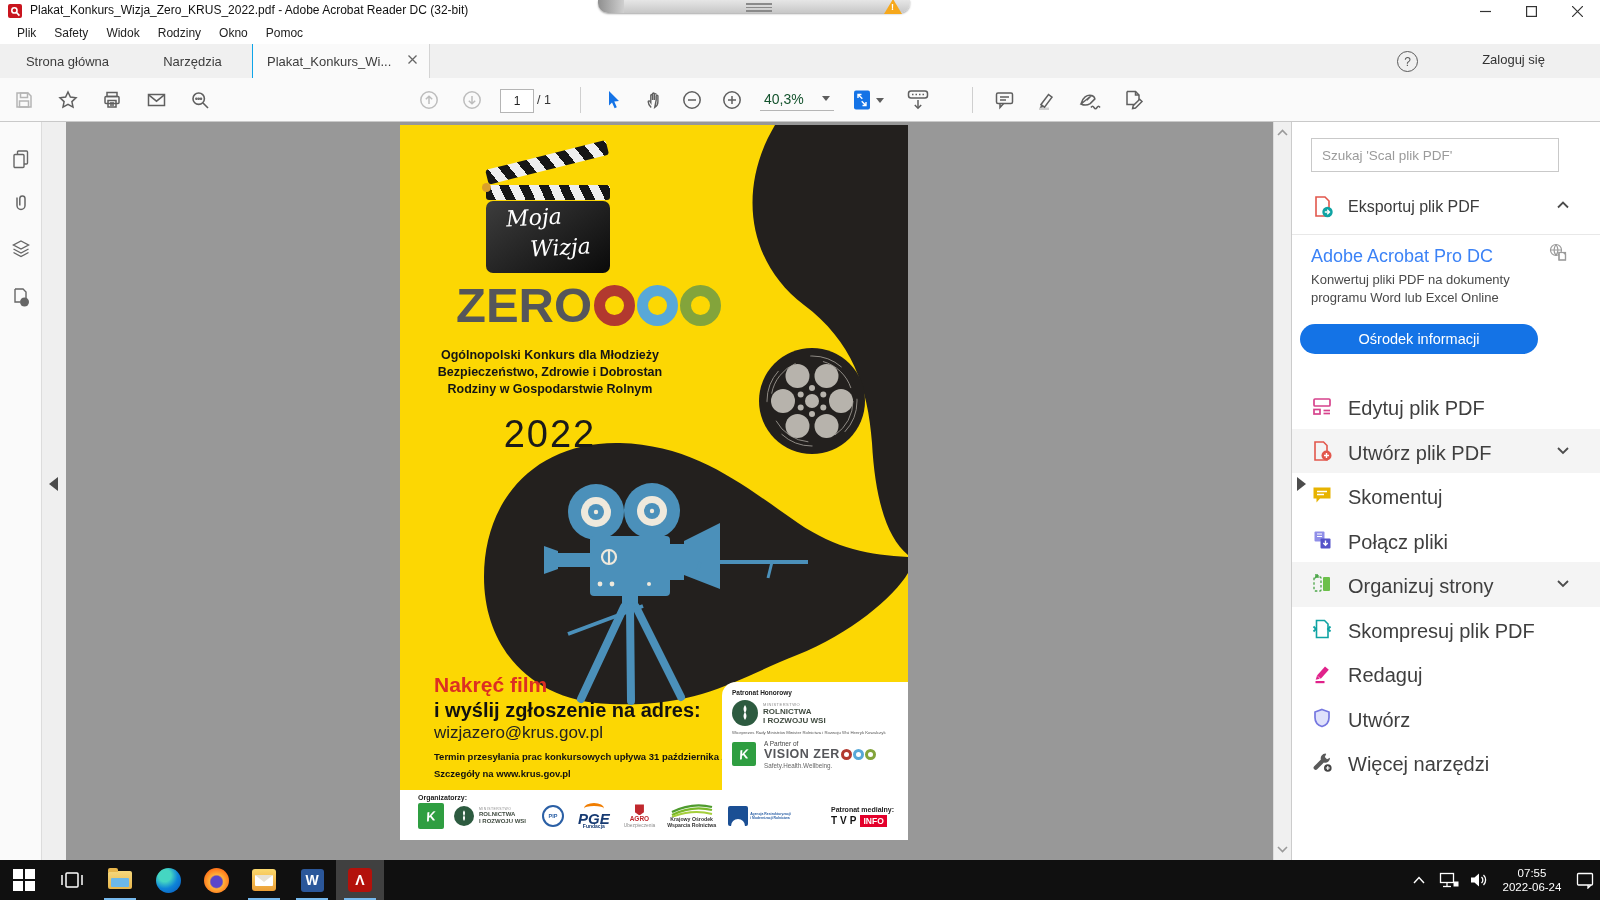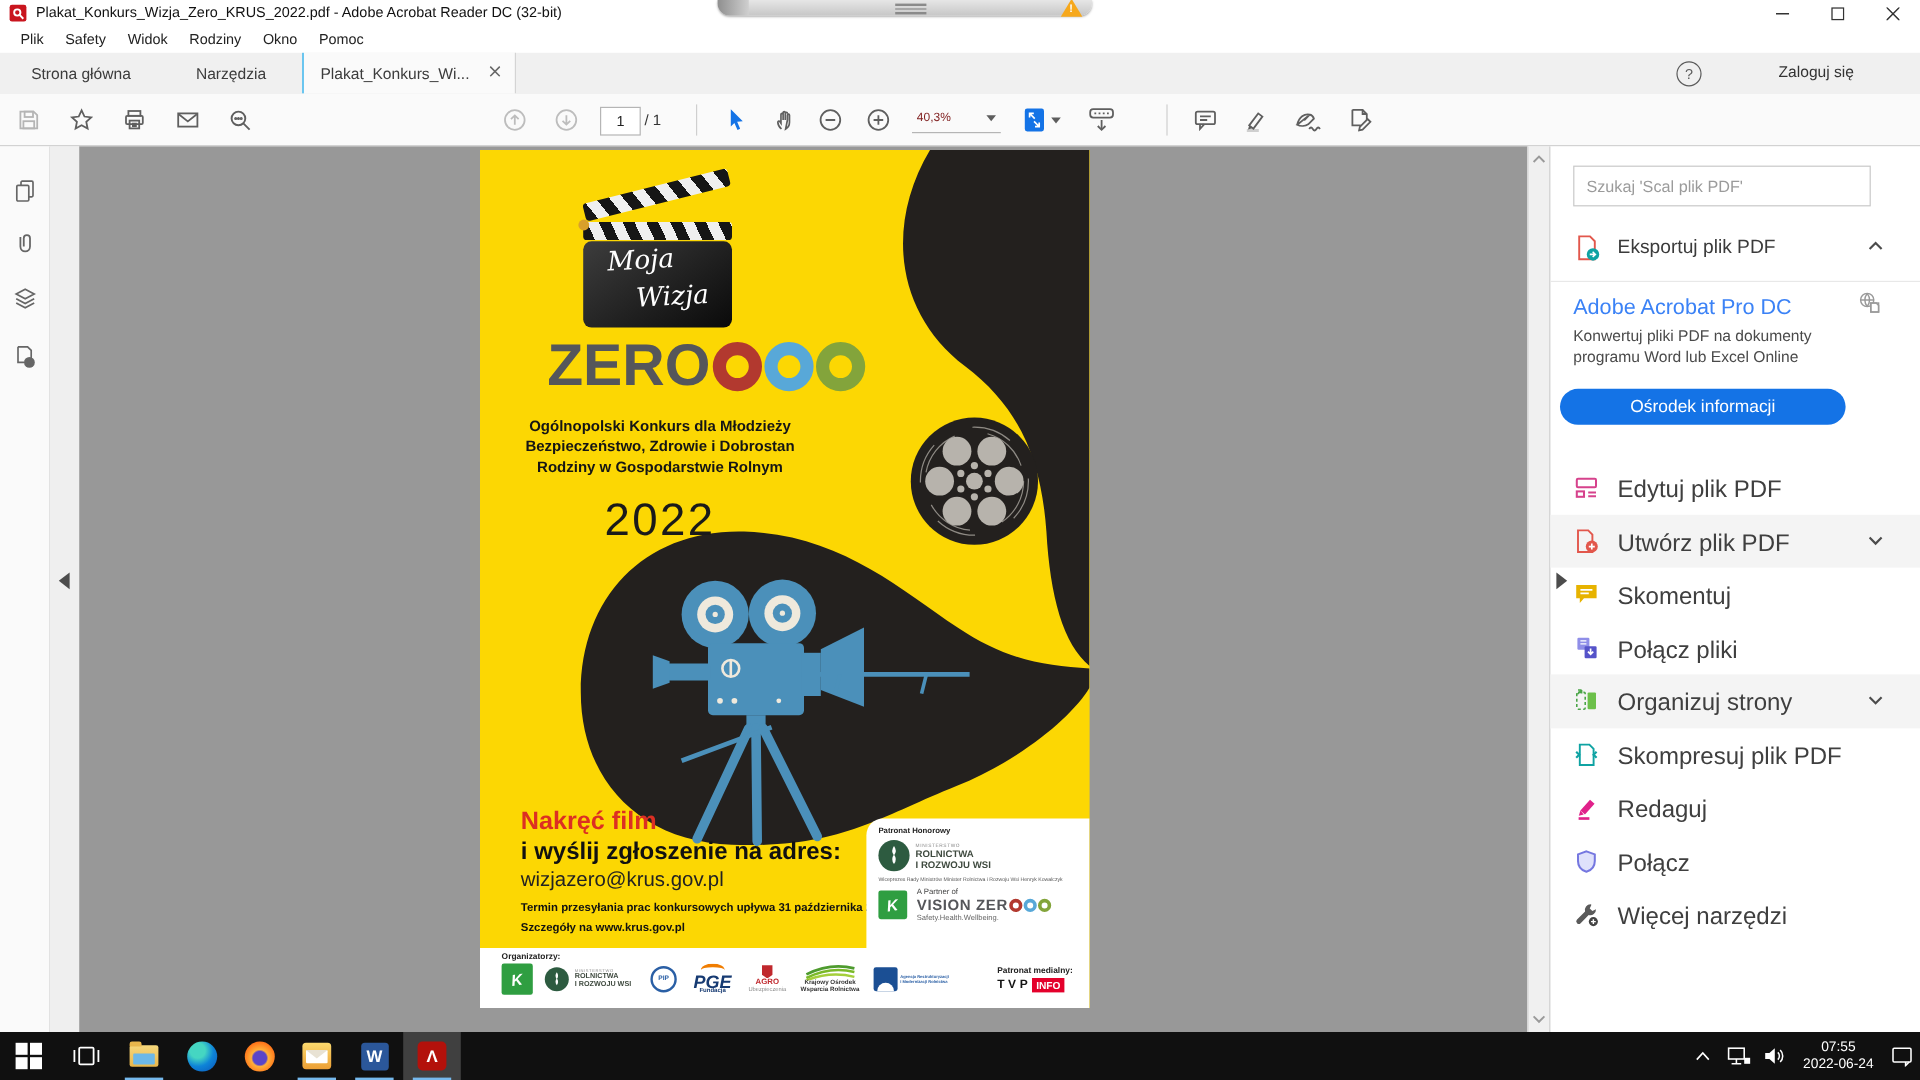--- a/index.html
+++ b/index.html
@@ -34,21 +34,21 @@
   .help-circle{position:absolute;right:182px;top:7px;width:19px;height:19px;border:1.5px solid #5a5a5a;border-radius:50%;color:#5a5a5a;font-size:12px;display:flex;align-items:center;justify-content:center;}
   .signin{position:absolute;right:55px;top:8px;font-size:13px;color:#333;}
 
   
   .toolbar{position:absolute;left:0;top:78px;width:1600px;height:44px;background:#fafafa;border-bottom:1px solid #c9c9c9;box-sizing:border-box;}
   .tbtn{position:absolute;top:7px;width:32px;height:30px;display:flex;align-items:center;justify-content:center;}
   .tb-divider{position:absolute;top:9px;width:1px;height:26px;background:#cfcfcf;}
   .page-input{position:absolute;left:500px;top:11px;width:28px;height:20px;border:1px solid #b5b5b5;background:#fff;font-size:12px;text-align:center;color:#222;font-family:"Liberation Sans",sans-serif;}
   .page-total{position:absolute;left:537px;top:15px;font-size:12.5px;color:#333;}
   .zoom-combo{position:absolute;left:760px;top:9px;width:74px;height:24px;border-bottom:1px solid #b5b5b5;display:flex;align-items:center;justify-content:space-between;padding:0 4px;box-sizing:border-box;}
-  .zoom-val{font-size:10px;color:#7f1d1d;}
+  .zoom-val{font-size:14px;color:#14532d;}
   .caret{width:0;height:0;border-left:4px solid transparent;border-right:4px solid transparent;border-top:5px solid #5d5d5d;}
 
   
   .content{position:absolute;left:0;top:122px;width:1600px;height:738px;}
   .leftrail{position:absolute;left:0;top:0;width:42px;height:738px;background:#fafafa;border-right:1px solid #dcdcdc;box-sizing:border-box;}
   .rail-ico{position:absolute;left:10px;}
   .leftcollapse{position:absolute;left:42px;top:0;width:24px;height:738px;background:#efefef;}
   .collapse-arrow-left{position:absolute;left:7px;top:355px;width:0;height:0;border-top:7px solid transparent;border-bottom:7px solid transparent;border-right:9px solid #4c4c4c;}
   .docarea{position:absolute;left:66px;top:0;width:1207px;height:738px;background:#989898;}
   .vscroll{position:absolute;left:1273px;top:0;width:18px;height:738px;background:#f0f0f0;border-left:1px solid #ddd;box-sizing:border-box;}
@@ -707,21 +707,21 @@
               </svg>
             </div>
           <div class="lbl">Redaguj</div>
         </div>
         <div class="rp-row">
           <div class="ico">
               <svg width="22" height="22" viewBox="0 0 22 22">
                 <path d="M11 2.5 l7 2.5 v5.5 c0 4.8-3 7.8-7 9 -4-1.2-7-4.2-7-9 V5 z" fill="#dfe1fb" stroke="#7577e0" stroke-width="1.7"></path>
               </svg>
             </div>
-          <div class="lbl">Połącz</div>
+          <div class="lbl">Utwórz</div>
         </div>
         <div class="rp-row">
           <div class="ico">
               <svg width="22" height="22" viewBox="0 0 22 22">
                 <path d="M14.5 2.5 a4.8 4.8 0 0 0 -4.6 6.1 L3.2 15.3 a2.1 2.1 0 0 0 3 3 L12.9 11.6 A4.8 4.8 0 0 0 19 6.8 l-3 1.4 -2.2-2.2 1.4-3 z" fill="#5a5a5a"></path>
                 <circle cx="16.8" cy="17" r="3.8" fill="#444"></circle>
                 <path d="M16.8 15 v4 M14.8 17 h4" stroke="#fff" stroke-width="1.2"></path>
               </svg>
             </div>
           <div class="lbl">Więcej narzędzi</div>

